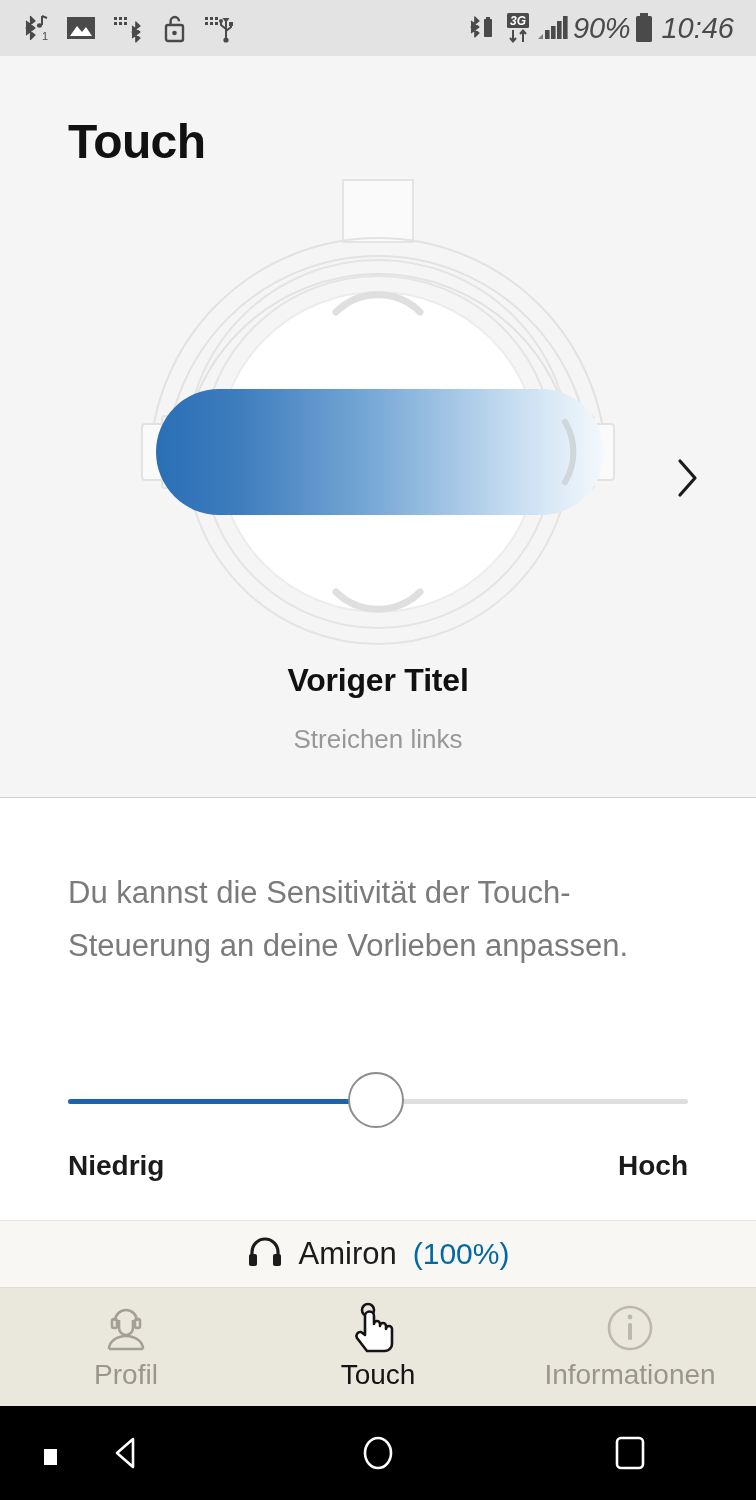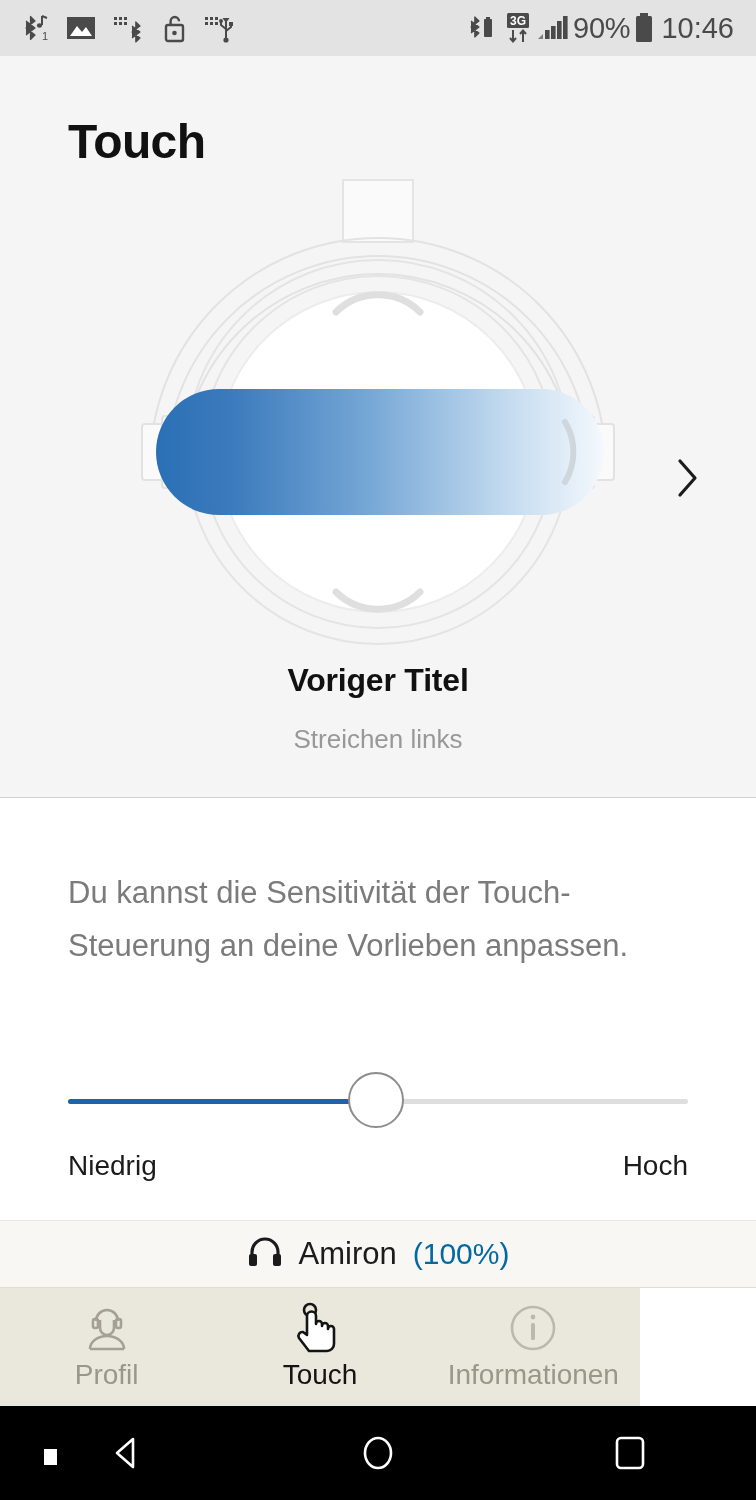--- a/index.html
+++ b/index.html
@@ -31,21 +31,21 @@
     justify-content: space-between;
     padding: 0 22px;
     box-sizing: border-box;
     color: #4a4a4a;
   }
   .sb-left, .sb-right {
     display: flex;
     align-items: center;
   }
   .sb-left { gap: 16px; }
-  .sb-right { gap: 3px; }
+  .sb-right { gap: 3px; font-style: italic; }
   .sb-ico {
     display: flex;
     align-items: center;
     justify-content: center;
   }
   .sb-text {
     font-size: 29px;
     color: #4a4a4a;
     letter-spacing: -0.2px;
     line-height: 1;
@@ -169,20 +169,21 @@
     background: #ffffff;
     border: 2px solid #8d8d8d;
     box-sizing: border-box;
     cursor: pointer;
   }
   .slider-label {
     position: absolute;
     top: 352px;
     font-size: 28px;
     color: #1b1b1b;
+    font-weight: bold;
   }
   .slider-label.low  { left: 68px; }
   .slider-label.high { right: 68px; }
 
   
   .devicebar {
     position: absolute;
     top: 1220px; left: 0;
     width: 756px;
     height: 68px;
@@ -201,21 +202,21 @@
   }
   .dev-batt {
     font-size: 30px;
     color: #0369a1;
   }
 
   
   .tabbar {
     position: absolute;
     top: 1288px; left: 0;
-    width: 640px;
+    width: 756px;
     height: 118px;
     background: #eae7dc;
     display: flex;
     align-items: center;
   }
   .tab {
     flex: 1;
     height: 118px;
     display: flex;
     flex-direction: column;

